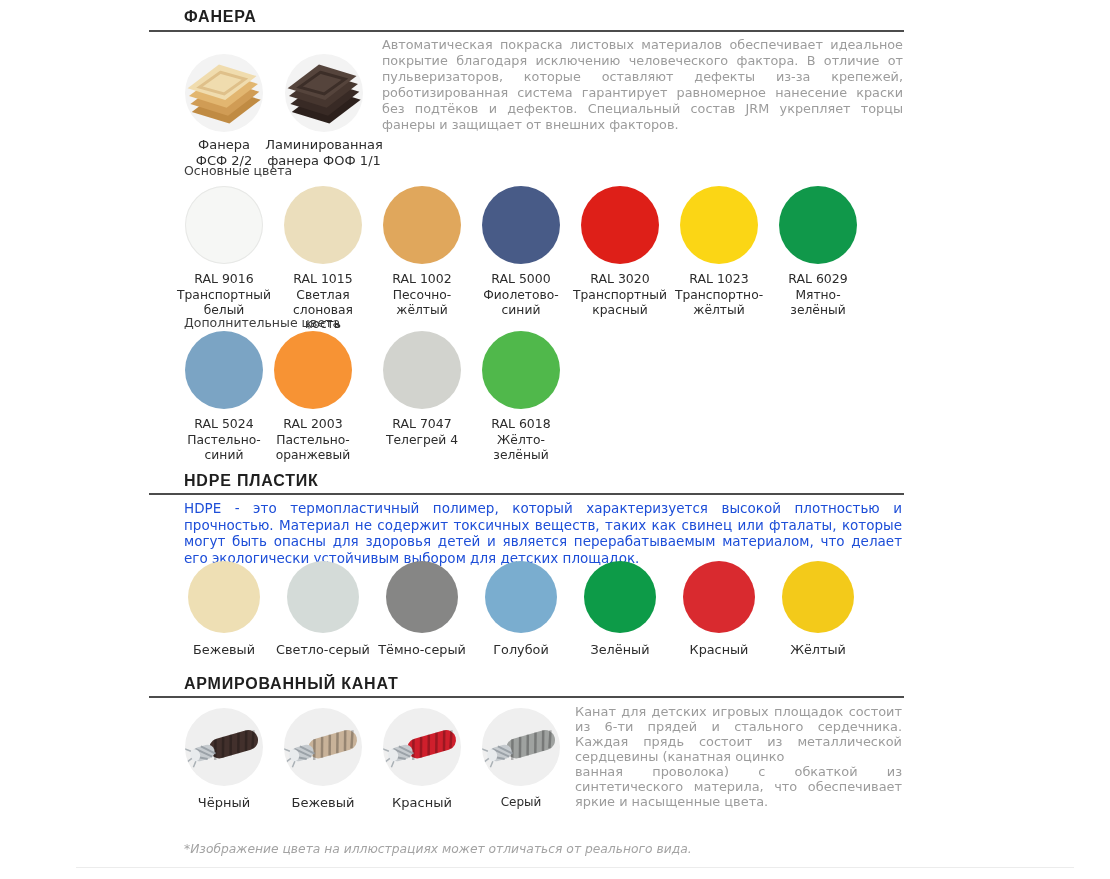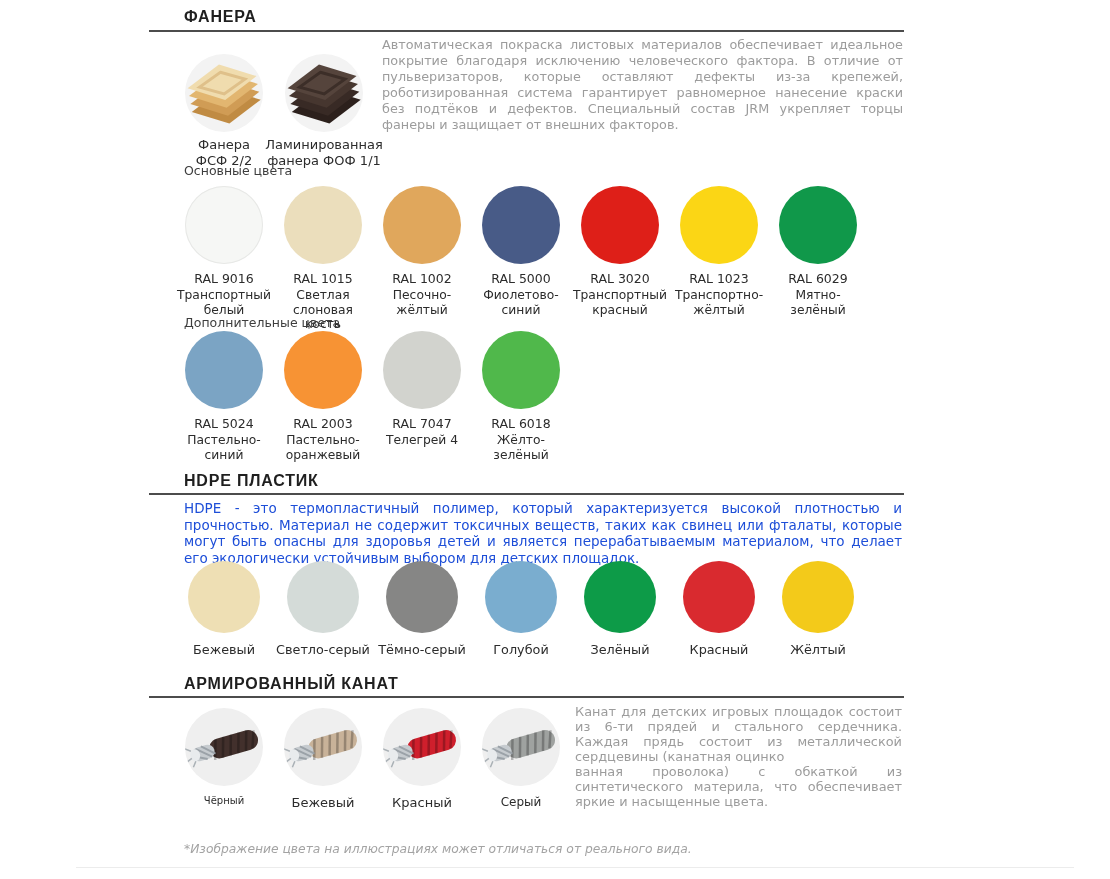--- a/index.html
+++ b/index.html
@@ -111,21 +111,21 @@
   </div>
 
   <div class="abs group-label" style="left:172px;top:315px">Дополнительные цвета</div>
 
   <div class="abs cell" style="left:164px;top:331px">
     <span class="dot d78" style="background: rgb(123, 164, 196);"></span>
     <span class="code">RAL 5024</span>
     <span class="cname">Пастельно-
 синий</span>
   </div>
-  <div class="abs cell" style="left:263px;top:331px">
+  <div class="abs cell" style="left:253px;top:331px">
     <span class="dot d78" style="background: rgb(247, 147, 52);"></span>
     <span class="code">RAL 2003</span>
     <span class="cname">Пастельно-
 оранжевый</span>
   </div>
   <div class="abs cell" style="left:362px;top:331px">
     <span class="dot d78" style="background: rgb(210, 211, 206);"></span>
     <span class="code">RAL 7047</span>
     <span class="cname">Телегрей 4</span>
   </div>
@@ -191,21 +191,21 @@
           <g stroke="#9ba2a8" stroke-width="2" fill="none">
             <path d="M11,33 L25,45"></path>
               <path d="M17,32 L29,43"></path>
               <path d="M8,40 L20,46"></path>
           </g>
           <ellipse cx="9" cy="39" rx="5" ry="6" fill="#e8ebed"></ellipse>
           <path d="M6,34 L1,30 M5,41 L0,43 M8,45 L4,50" stroke="#aab1b6" stroke-width="1.5" fill="none"></path>
         </g>
       </svg>
     </span>
-    <span class="hname" style="font-size:10px">Чёрный</span>
+    <span class="hname" style="font-size:13px">Чёрный</span>
   </div>
   <div class="abs cell" style="left:263px;top:708px">
     <span class="fig-circle rope-circle" style="color: rgb(200, 178, 153);">
       <svg width="78" height="78" viewBox="0 0 78 78">
         <g transform="rotate(-16 39 39)">
           <rect x="24" y="29" width="50" height="20" rx="10" fill="currentColor"></rect>
           <g stroke="rgba(0,0,0,0.25)" stroke-width="2.5" fill="none">
             <path d="M33,29 L27,49"></path>
               <path d="M41,29 L35,49"></path>
               <path d="M49,29 L43,49"></path>

